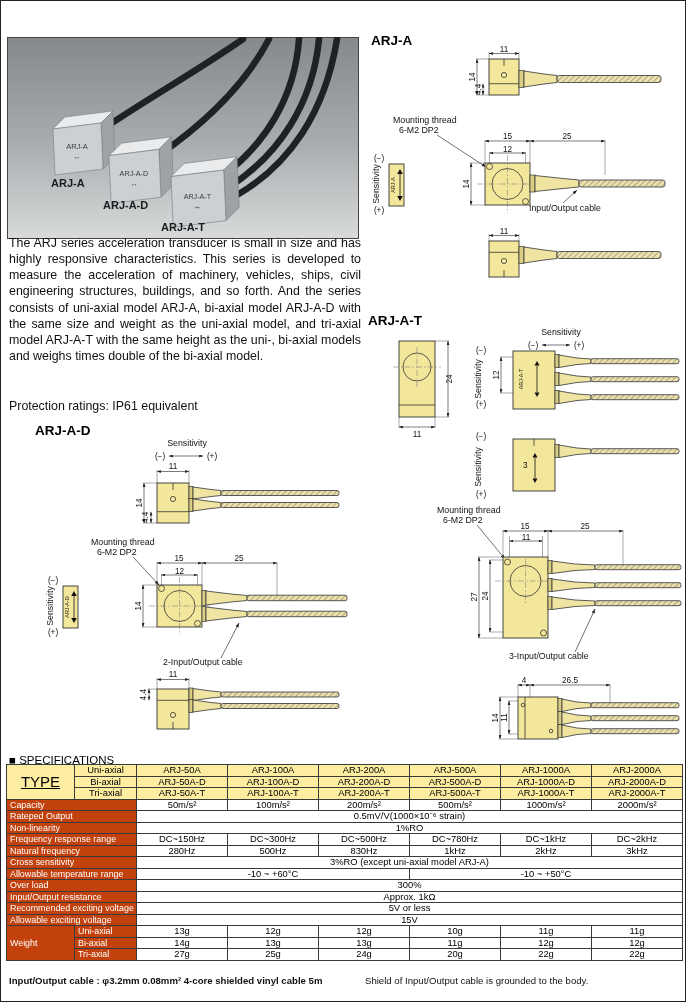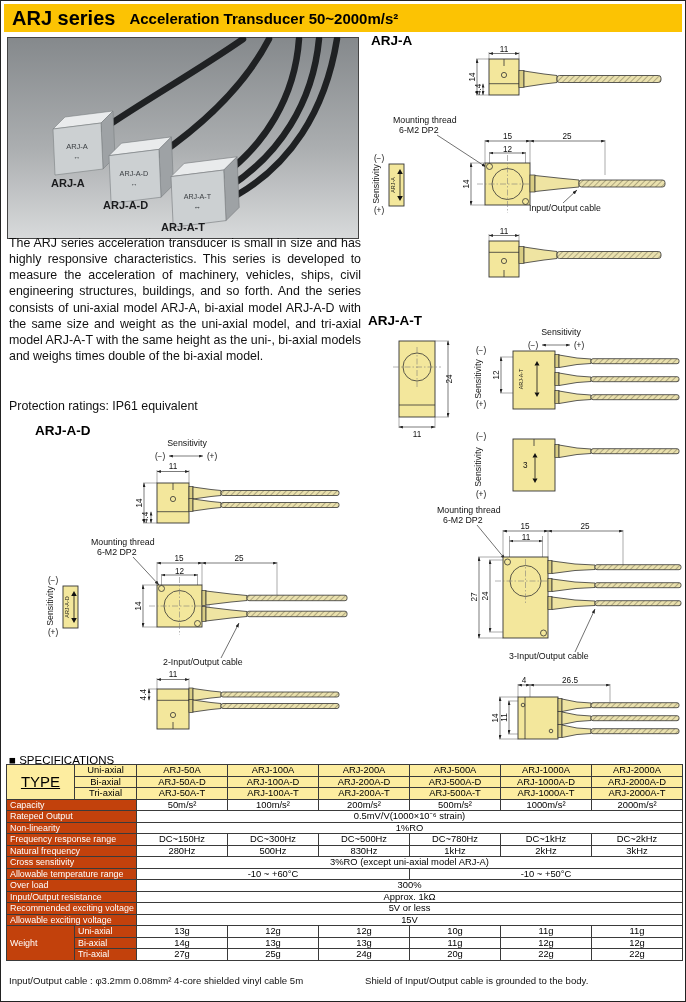--- a/index.html
+++ b/index.html
@@ -30,31 +30,27 @@
   .tagt { font-size:5.4px; fill:#111; }
   .ldr { stroke:#333; stroke-width:0.7; fill:none; }
   .mid { text-anchor:middle; }
   .spec-head { position:absolute; left:8px; top:753px; font-size:11.5px; color:#000;text-decoration:underline; }
   table.spec { position:absolute; left:5px; top:763px; width:676px; border-collapse:collapse; table-layout:fixed; }
   .spec td { border:1px solid #3a3a3a; font-size:9.4px; text-align:center; padding:0 1px; color:#000; height:10px; line-height:10.5px; overflow:hidden; white-space:nowrap; }
   .spec td.lab { background:#c2410c; color:#fff; text-align:left; padding-left:3px; font-size:8.9px; }
   .spec tr.yel td { background:#fdeda0; }
   .spec td.type { font-size:15px;text-decoration:underline; }
   .footer { position:absolute; left:8px; top:974px; width:672px; font-size:9.6px; color:#111; display:flex; }
-  .footer .fl { width:356px; }
+  .footer .fl { width:356px;font-weight:bold; }
 </style>
 </head>
 <body>
 
 <div class="page">
 
-  <header class="titlebar">
-    <span class="series">ARJ series</span>
-    <span class="sub">Acceleration Transducer  50~2000m/s²</span>
-  </header>
 
   <svg class="photo" viewBox="0 0 352 202" width="352" height="202">
     <defs>
       <linearGradient id="gPh" x1="0" y1="0" x2="0" y2="1">
         <stop offset="0" stop-color="#85898c"></stop>
           <stop offset="0.55" stop-color="#abaeb0"></stop>
           <stop offset="1" stop-color="#d8dadb"></stop>
       </linearGradient>
     </defs>
     <rect x="0.5" y="0.5" width="351" height="201" fill="url(#gPh)" stroke="#444"></rect>

